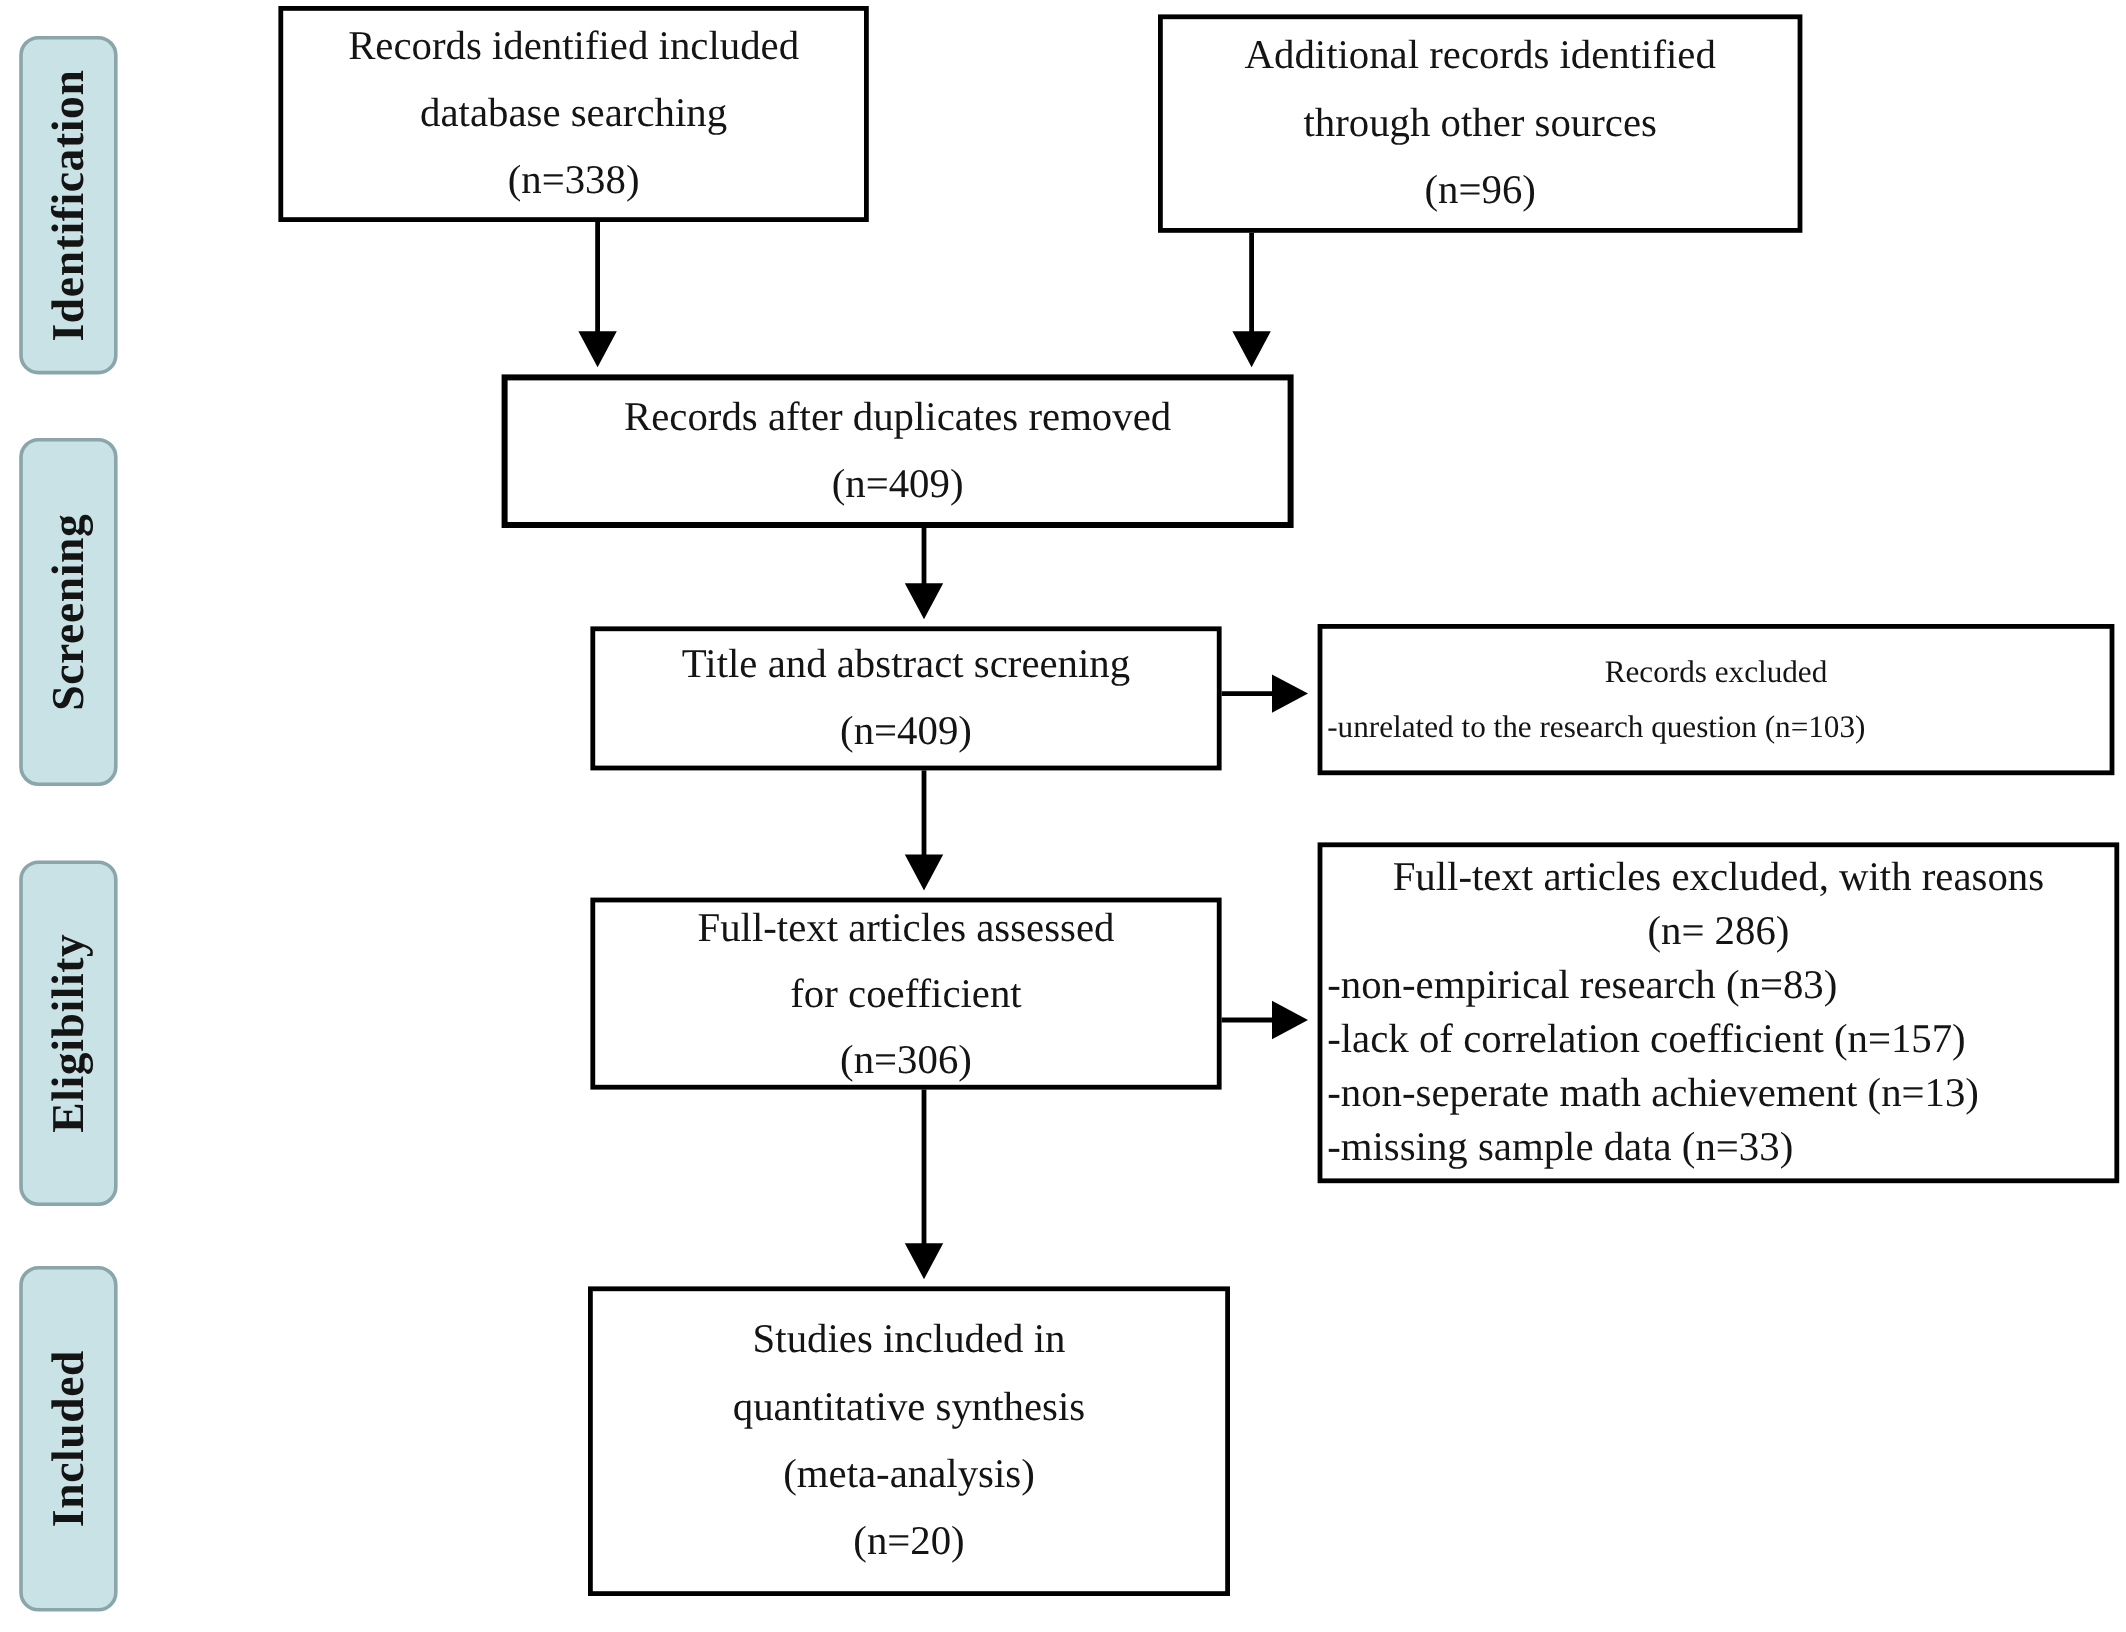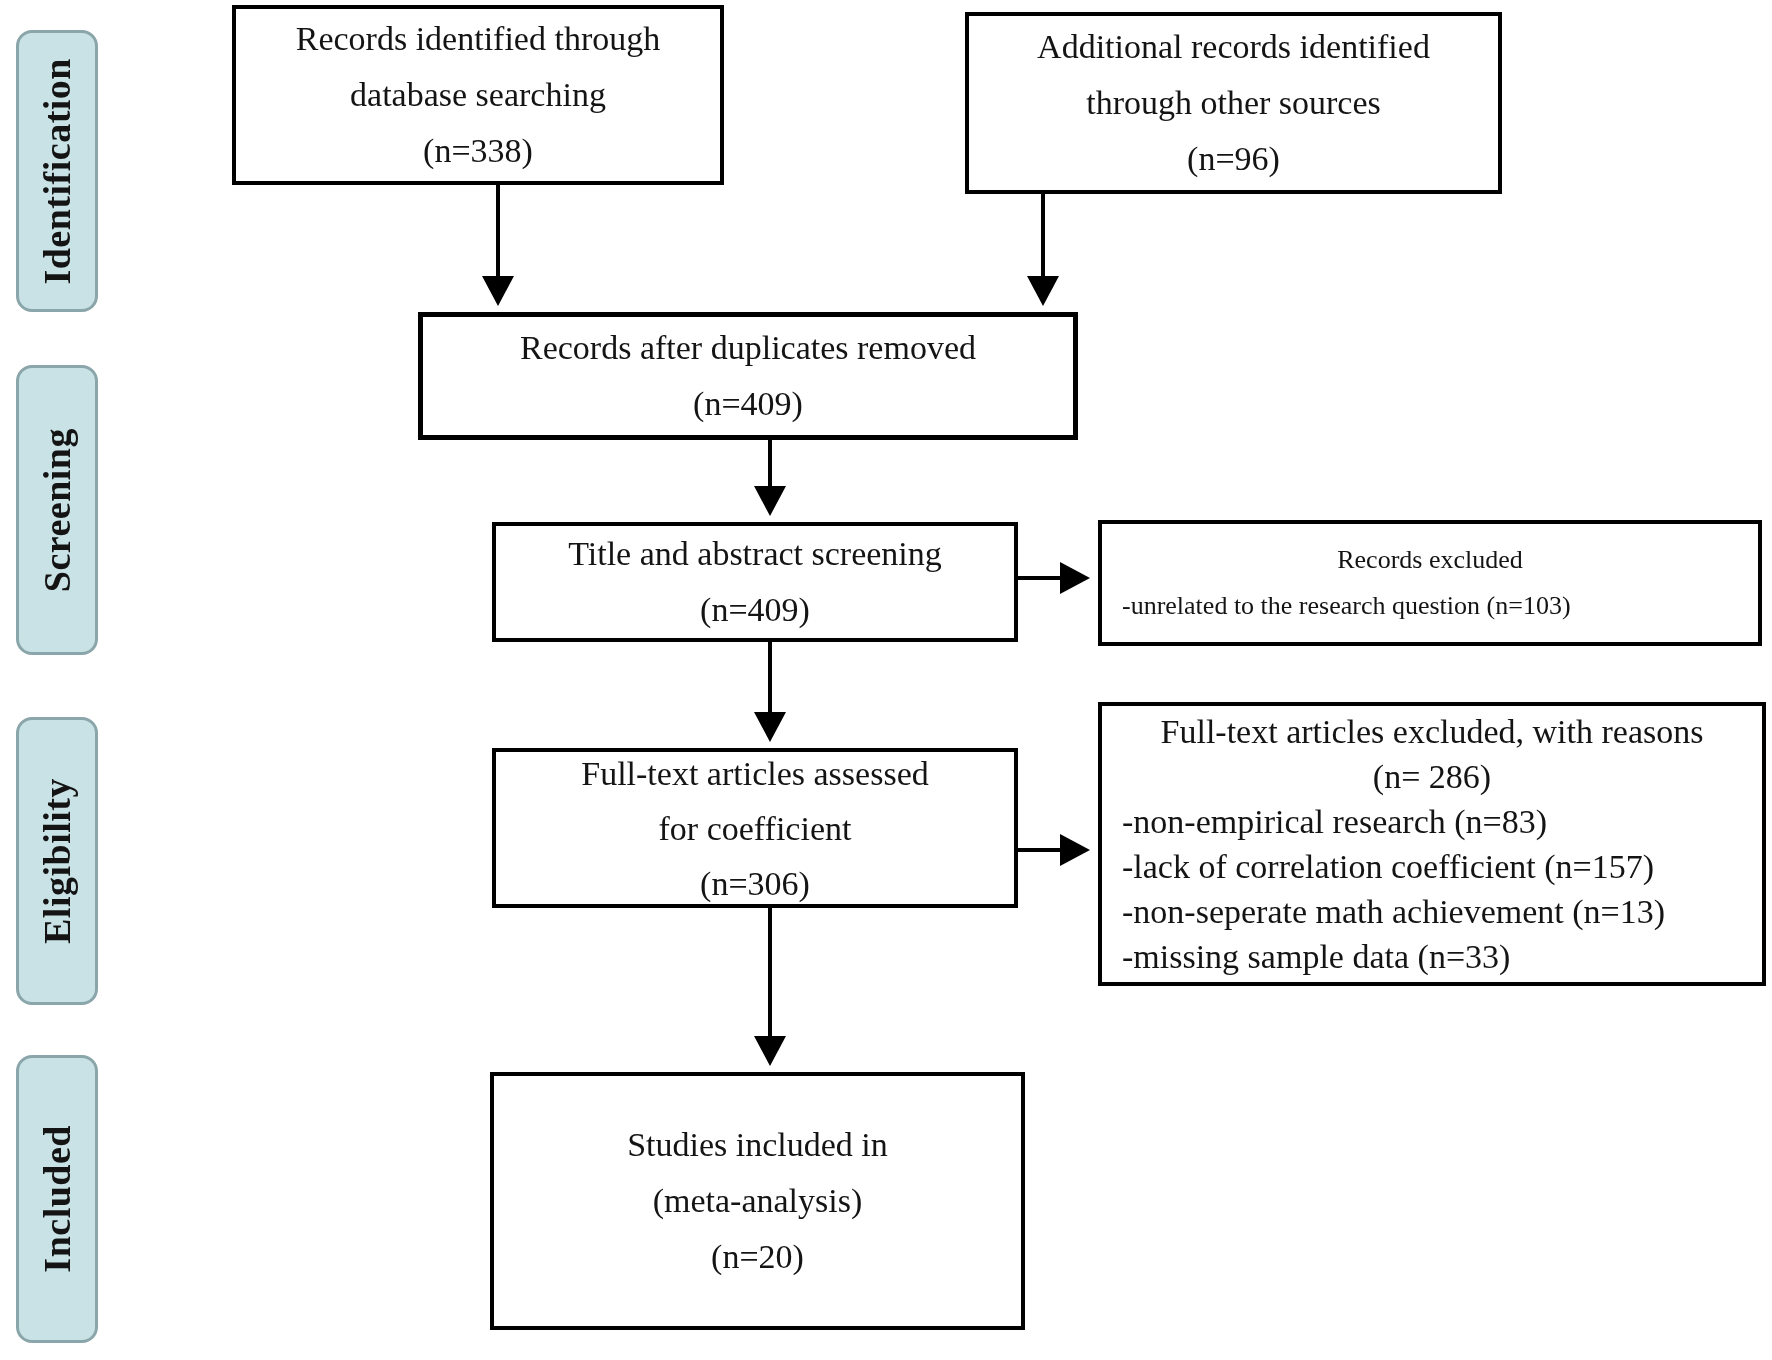--- a/index.html
+++ b/index.html
@@ -51,21 +51,21 @@
     font-size: 34px;
     line-height: 56px;
   }
   .box--thick { border-width: 5px; }
   .box--list { line-height: 45px; }
   .line { white-space: nowrap; }
   .reason {
     align-self: stretch;
     text-align: left;
     white-space: nowrap;
-    padding-left: 20px;
+    padding-left: 4px;
   }
   .box--excl { font-size: 26px; line-height: 46px; }
   
   .arrows {
     position: absolute;
     left: 0;
     top: 0;
     pointer-events: none;
   }
 </style>
@@ -81,21 +81,21 @@
     <span class="stage-label">Screening</span>
   </div>
   <div class="stage" style="top:717px;height:288px">
     <span class="stage-label">Eligibility</span>
   </div>
   <div class="stage" style="top:1055px;height:288px">
     <span class="stage-label">Included</span>
   </div>
 
   <div class="box" style="left:232px;top:5px;width:492px;height:180px">
-    <div class="line">Records identified through</div>
+    <div class="line">Records identified included</div>
     <div class="line">database searching</div>
     <div class="line">(n=338)</div>
   </div>
 
   <div class="box" style="left:965px;top:12px;width:537px;height:182px">
     <div class="line">Additional records identified</div>
     <div class="line">through other sources</div>
     <div class="line">(n=96)</div>
   </div>
 
@@ -124,20 +124,21 @@
     <div class="line">Full-text articles excluded, with reasons</div>
     <div class="line">(n= 286)</div>
     <div class="reason">-non-empirical research (n=83)</div>
     <div class="reason">-lack of correlation coefficient (n=157)</div>
     <div class="reason">-non-seperate math achievement  (n=13)</div>
     <div class="reason">-missing sample data (n=33)</div>
   </div>
 
   <div class="box" style="left:490px;top:1072px;width:535px;height:258px">
     <div class="line">Studies included in</div>
+    <div class="line">quantitative synthesis</div>
     <div class="line">(meta-analysis)</div>
     <div class="line">(n=20)</div>
   </div>
 
   <svg class="arrows" width="1772" height="1360" viewBox="0 0 1772 1360">
     <defs>
       <marker id="ah" markerWidth="9" markerHeight="9" refX="6.5" refY="4.5" orient="auto">
         <path d="M0.5,0.5 L8,4.5 L0.5,8.5 Z" fill="#000000"></path>
       </marker>
     </defs>

